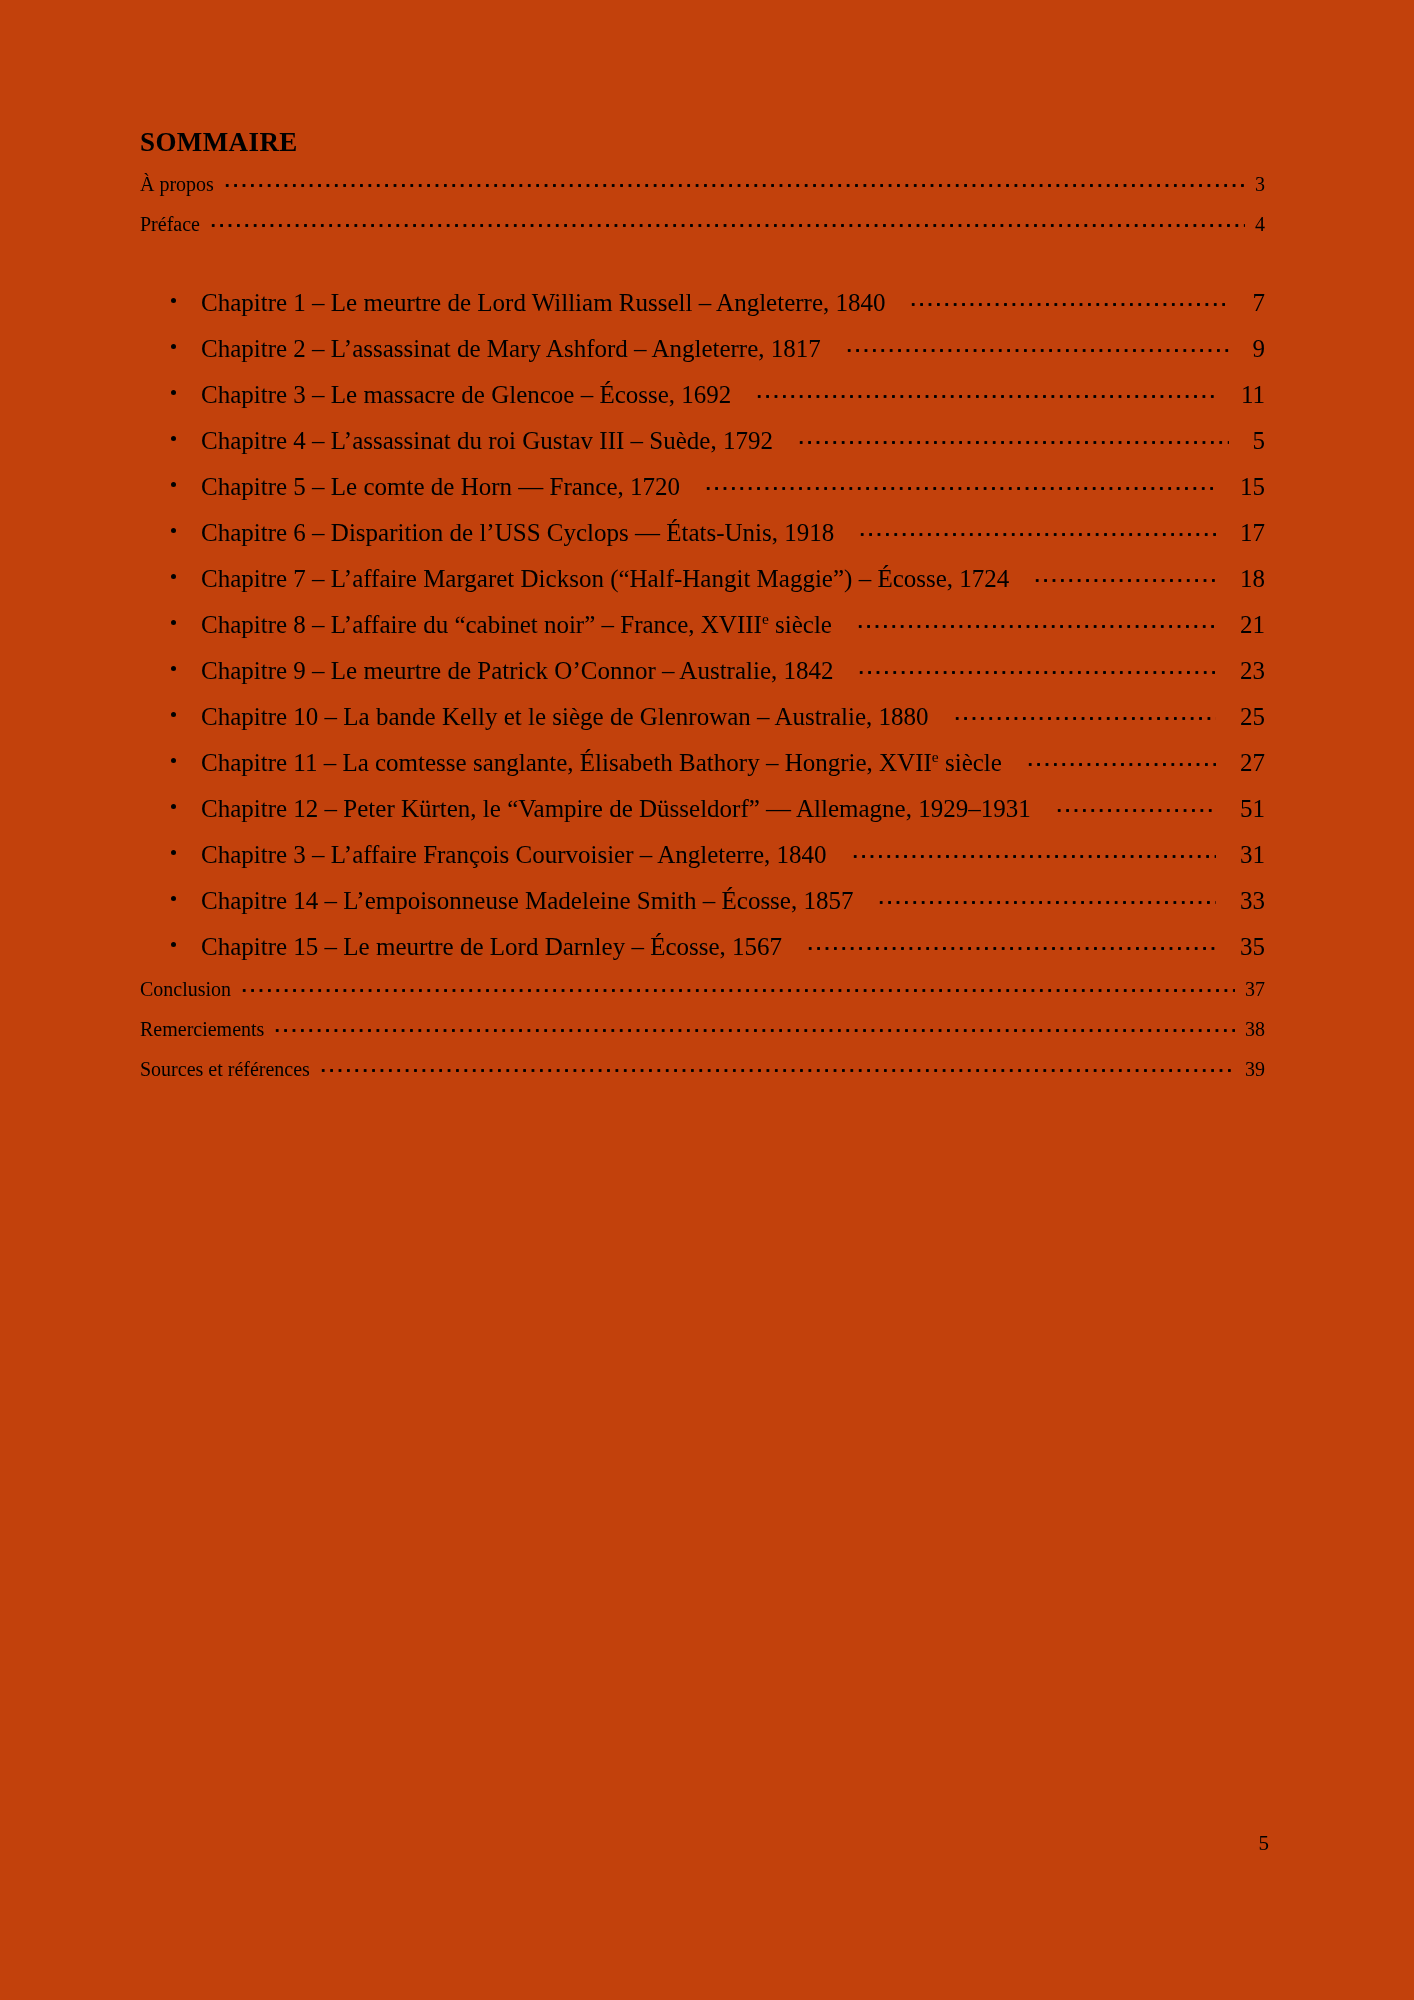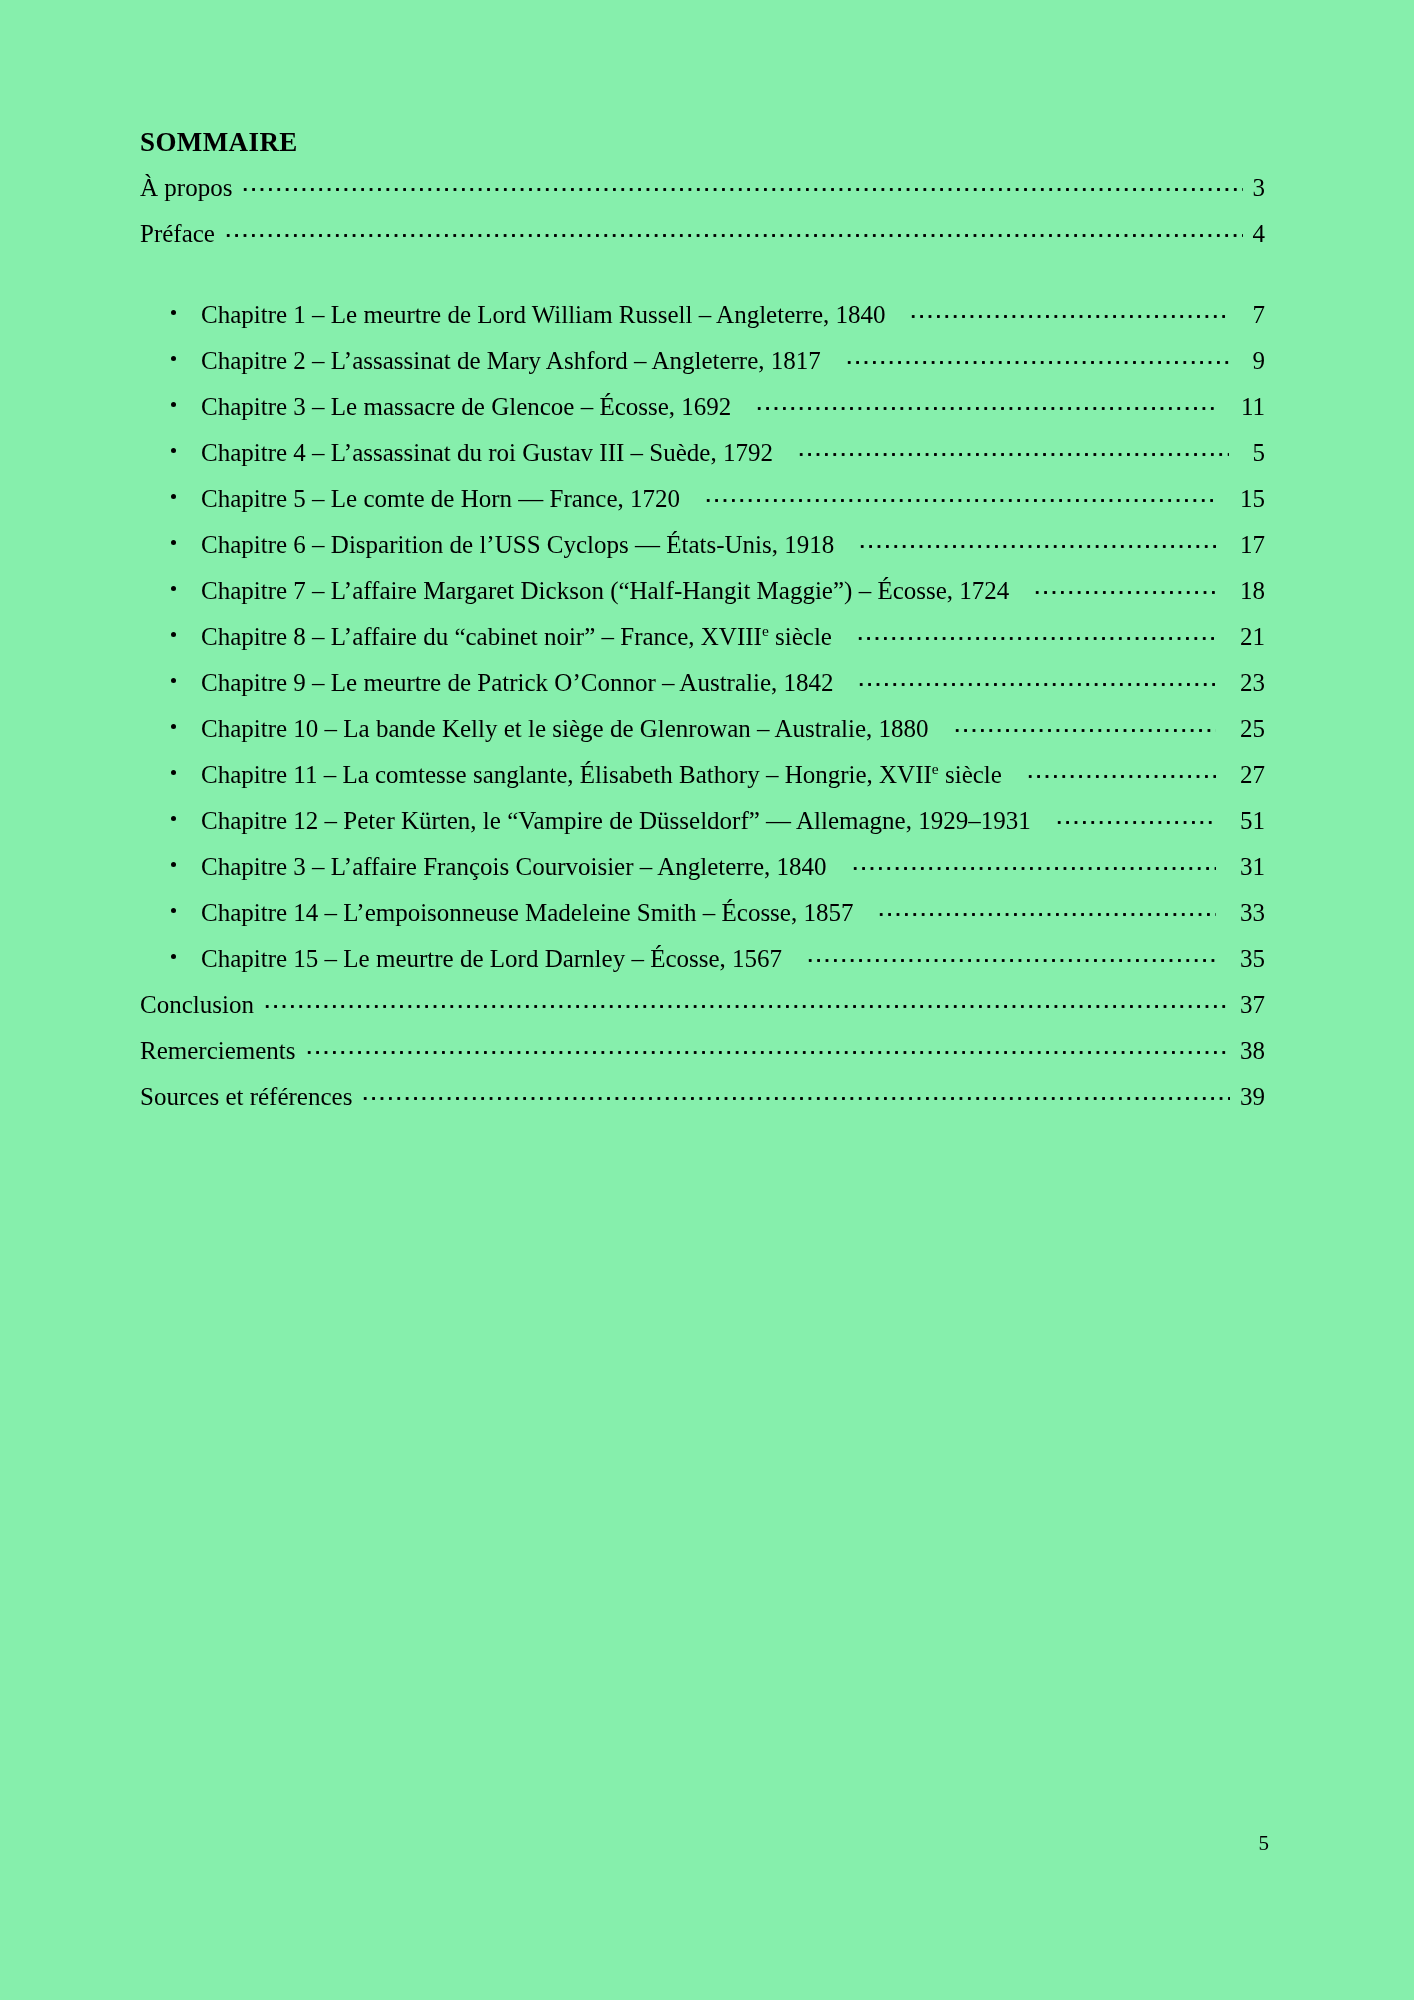--- a/index.html
+++ b/index.html
@@ -14,21 +14,21 @@
     font-family: "Liberation Serif", "DejaVu Serif", serif;
     color: #000000;
     overflow: hidden;
   }
 
   .page {
     position: absolute;
     left: 0; top: 0;
     width: 1414px;
     height: 2000px;
-    background: #86efac;
+    background: #c2410c;
   }
 
   .content {
     position: absolute;
     left: 140px;
     top: 128px;
     width: 1125px;
   }
 
   
@@ -37,21 +37,21 @@
     font-weight: bold;
     letter-spacing: 0.4px;
     margin: 0 0 13px 0;
     line-height: 1.1;
   }
 
   
   .toc-row {
     display: flex;
     align-items: baseline;
-    font-size: 25px;
+    font-size: 20px;
     line-height: 1.0;
     margin-bottom: 17px;
     white-space: nowrap;
   }
   .toc-label {
     flex: 0 0 auto;
   }
   .toc-leader {
     flex: 1 1 auto;
     min-width: 10px;

